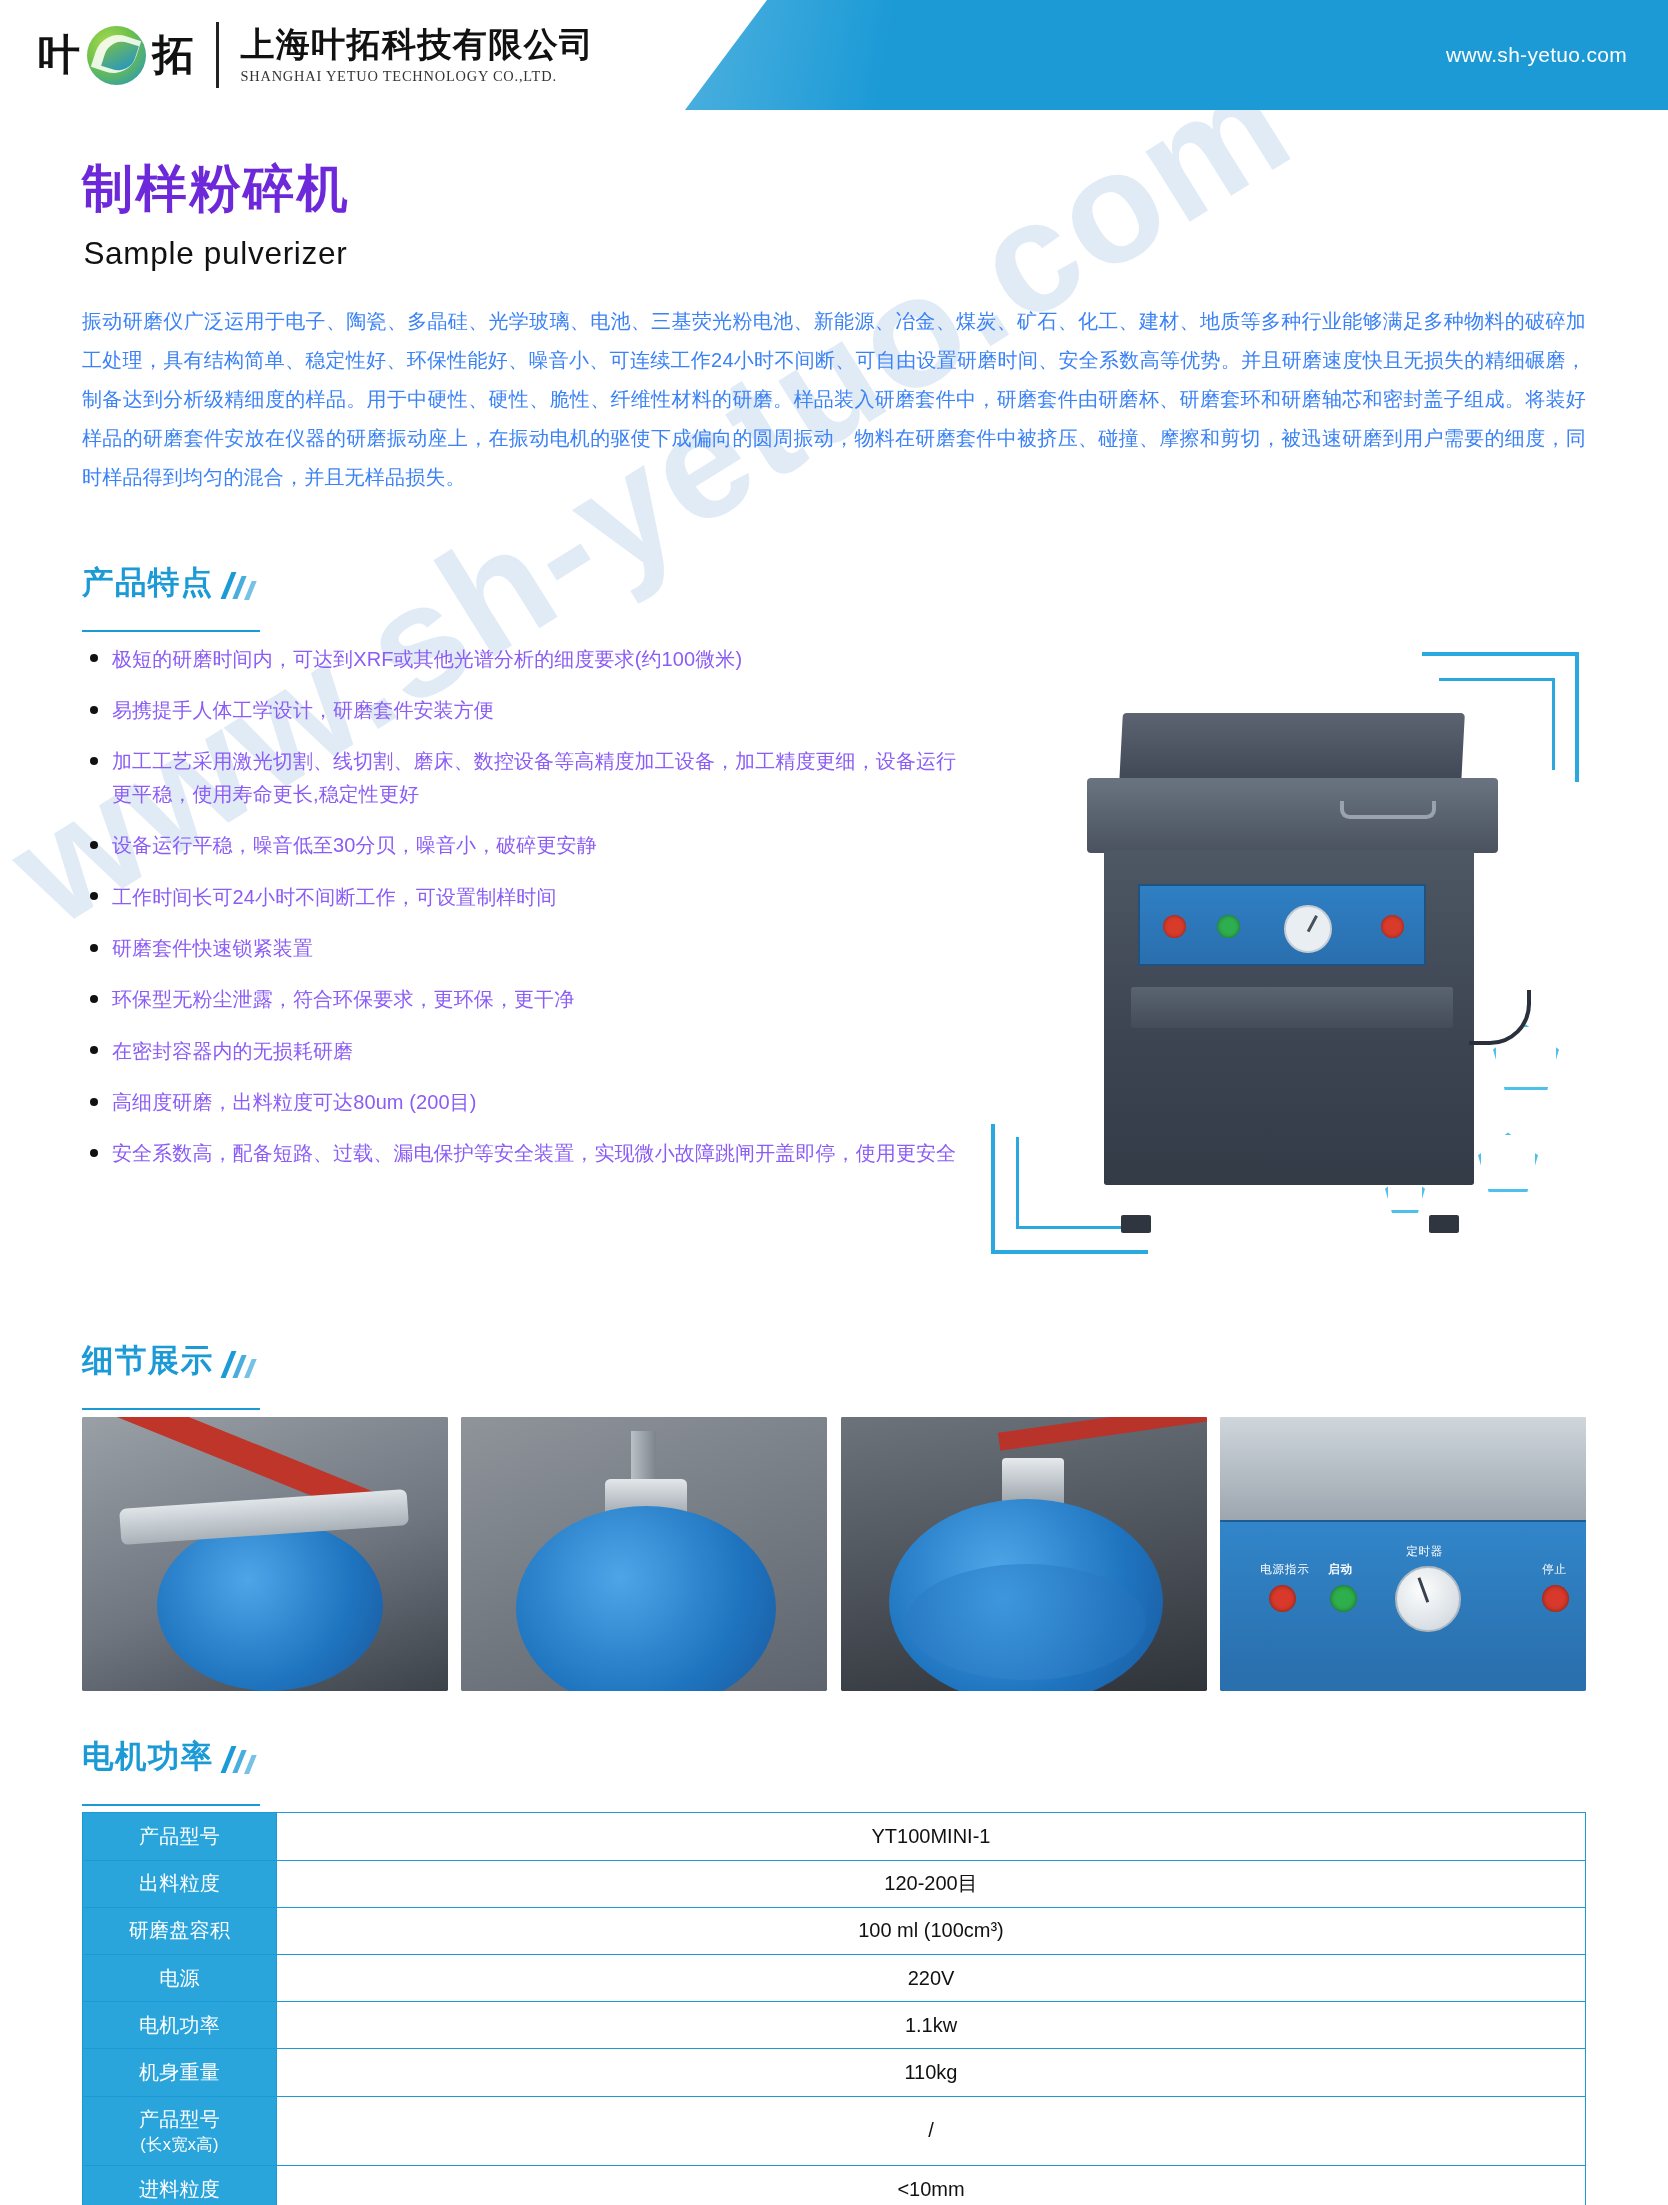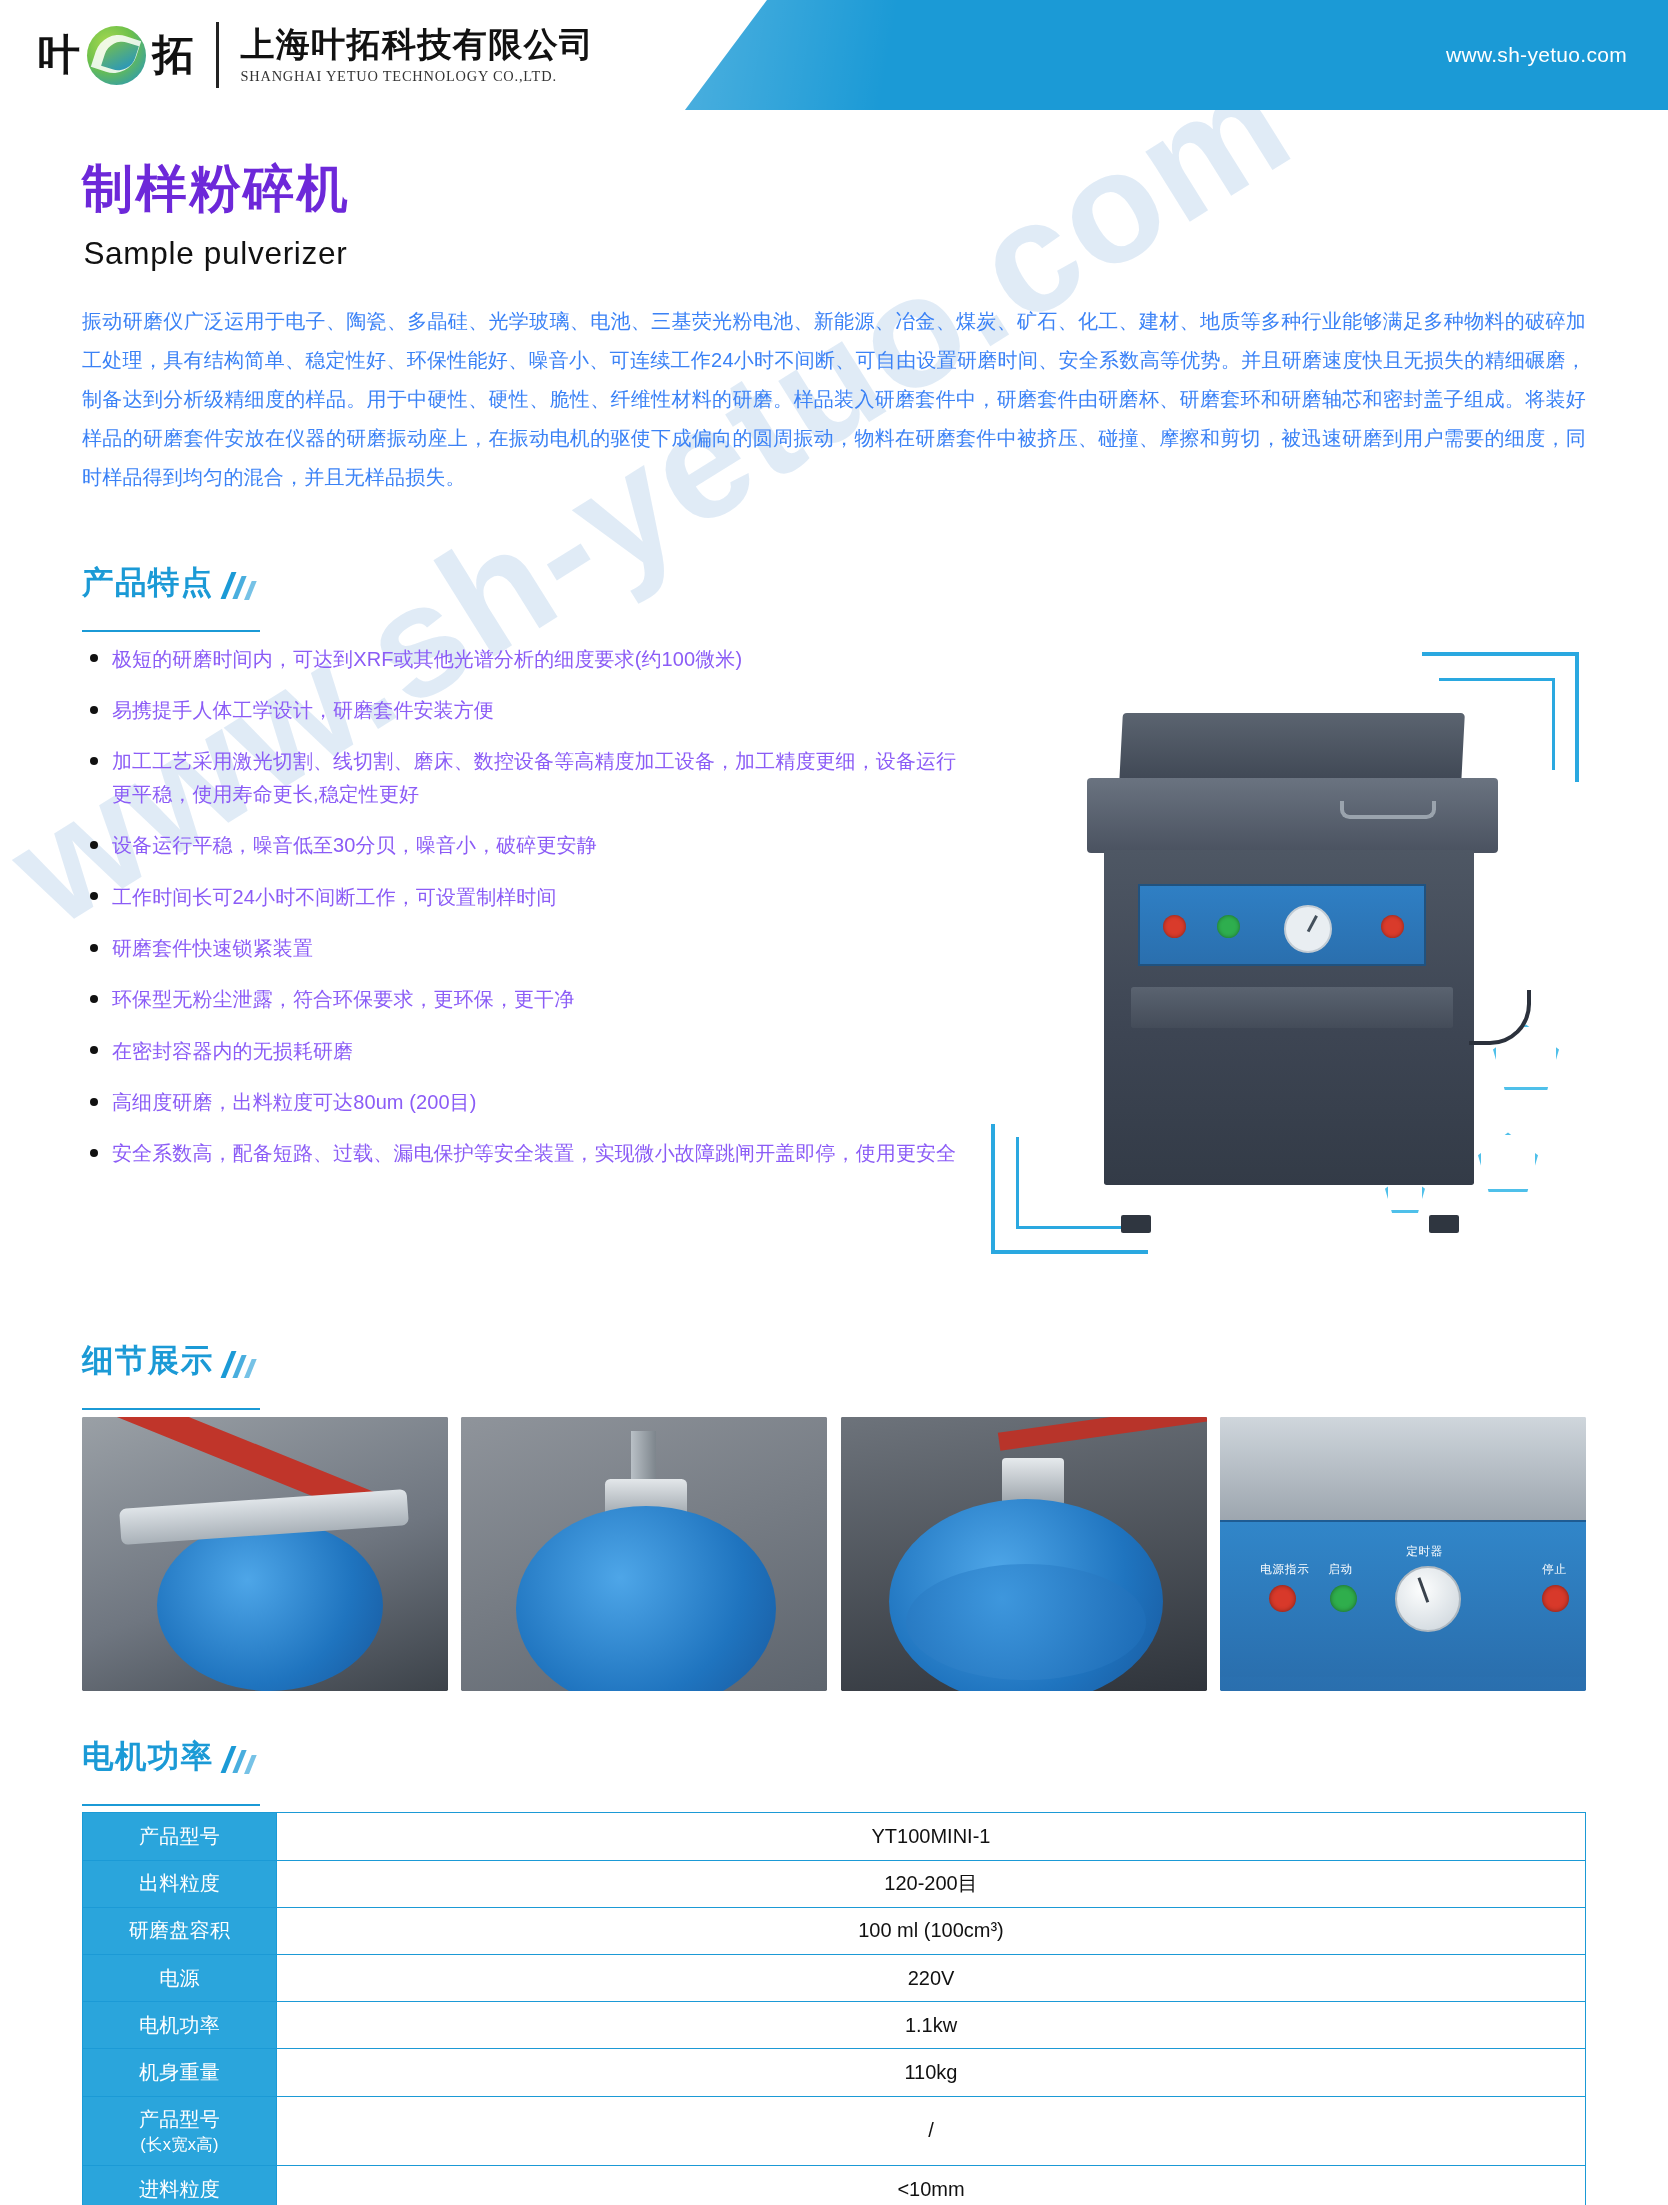--- a/index.html
+++ b/index.html
@@ -639,21 +639,21 @@
       </div>
       <div class="detail-card d3">
         <span class="bar"></span>
         <span class="hub"></span>
         <span class="disc"></span>
         <span class="disc2"></span>
       </div>
       <div class="detail-card d4">
         <span class="strip"></span>
         <span class="lbl" style="left:40px; top:145px;">电源指示</span>
-        <span class="lbl" style="left:108px; top:145px;">启动</span>
+        <span class="lbl" style="left:108px; top:145px;font-weight:bold;">启动</span>
         <span class="lbl" style="left:186px; top:127px;">定时器</span>
         <span class="lbl" style="left:322px; top:145px;">停止</span>
         <span class="b red"></span>
         <span class="b green"></span>
         <span class="b red2"></span>
         <span class="knob"></span>
       </div>
     </div>
   </div>
 

